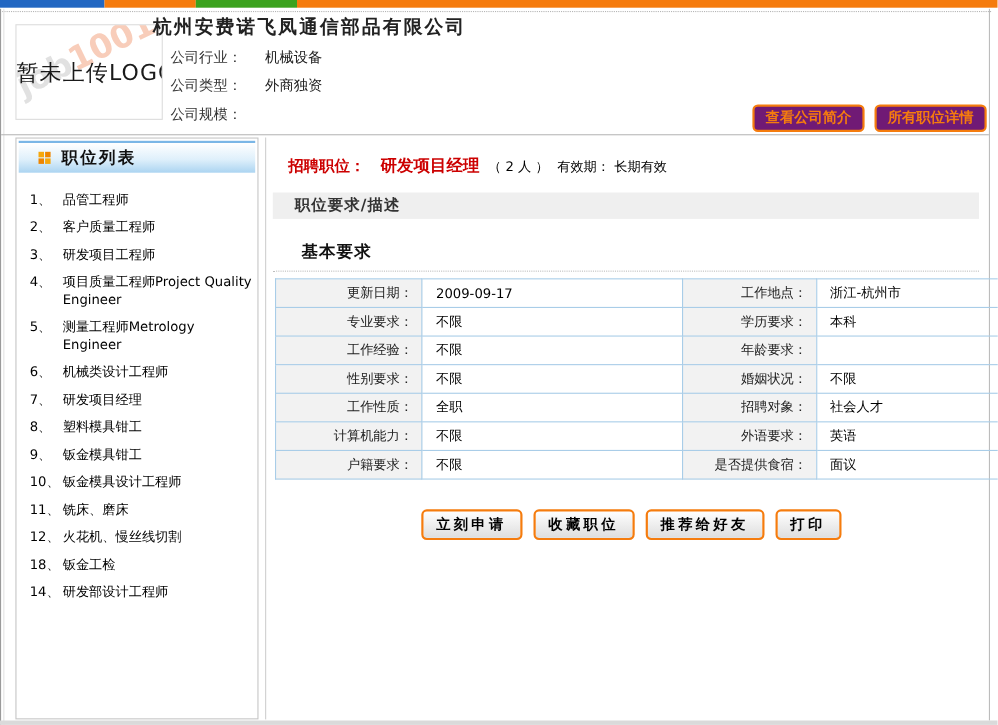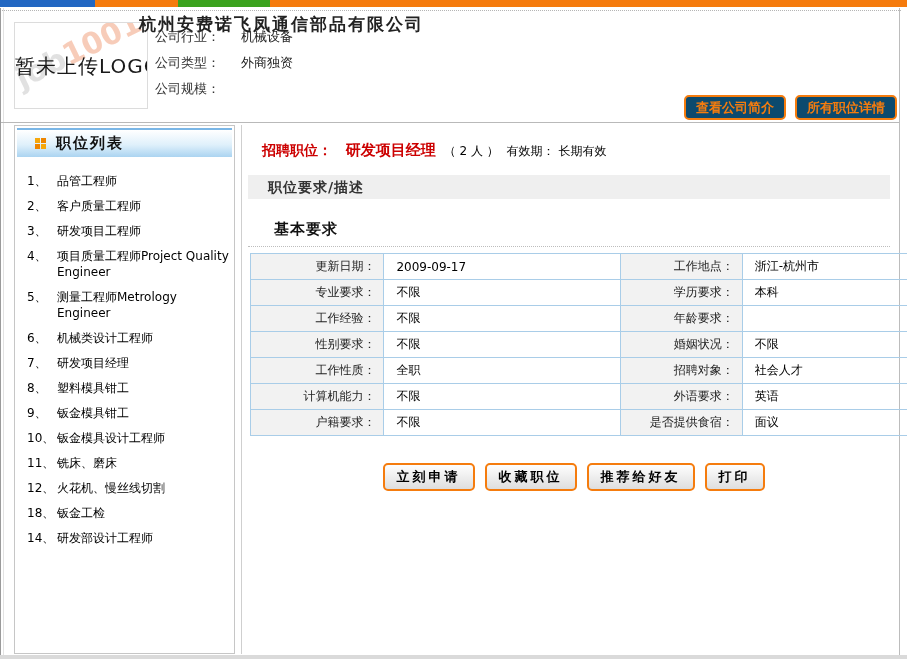--- a/index.html
+++ b/index.html
@@ -25,26 +25,26 @@
     background:#fff;overflow:hidden;}
   .logo-wm{position:absolute;left:-6px;top:4px;width:160px;transform:rotate(-26deg);
     transform-origin:50% 50%;opacity:.55;white-space:nowrap;text-align:center;}
   .wm-job{font-size:30px;font-weight:bold;color:#c9c9c9;}
   .wm-num{font-size:30px;font-weight:bold;color:#f2a481;}
   .wm-com{font-size:12px;color:#c9c9c9;}
   .logo-text{position:absolute;left:0;right:0;top:30px;text-align:center;font-size:20px;
     color:#1a1a1a;letter-spacing:1px;white-space:nowrap;}
   .company-name{position:absolute;left:139px;top:13px;font-size:17px;font-weight:bold;
     color:#222;letter-spacing:2px;}
-  .company-fields{position:absolute;left:155px;top:24px;}
+  .company-fields{position:absolute;left:155px;top:40px;}
   .company-field{height:26px;line-height:26px;font-size:13px;color:#333;display:flex;}
   .f-label{width:72px;}
   .f-value{margin-left:14px;color:#222;}
   .header-buttons{position:absolute;top:95px;right:10px;display:flex;gap:9px;}
-  .btn-outline{border:2px solid var(--orange);border-radius:5px;background:#0c4a6e;
+  .btn-outline{border:2px solid var(--orange);border-radius:5px;background:#701a75;
     color:var(--orange);font-weight:bold;font-size:13px;line-height:17px;
     padding:2px 10px;cursor:pointer;font-family:inherit;}
 
   
   .sidebar{position:absolute;left:14px;top:125px;width:221px;bottom:5px;
     border:1px solid #c6c6c6;background:#fff;box-sizing:border-box;}
   .sidebar-header{margin:2px;height:27px;background:linear-gradient(#ffffff 0%,#dff0fb 55%,#abd4f1 100%);
     border-top:2px solid #7ab6e6;display:flex;align-items:center;padding-left:18px;}
   .grid-icon{width:11px;height:11px;display:grid;grid-template-columns:5px 5px;
     grid-template-rows:5px 5px;gap:1px;margin-right:10px;}

